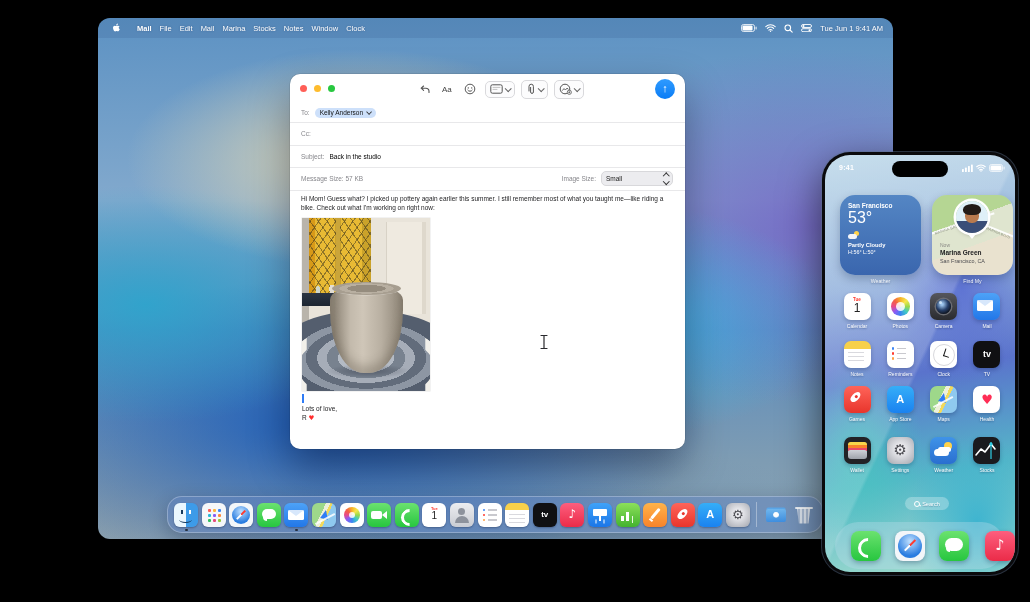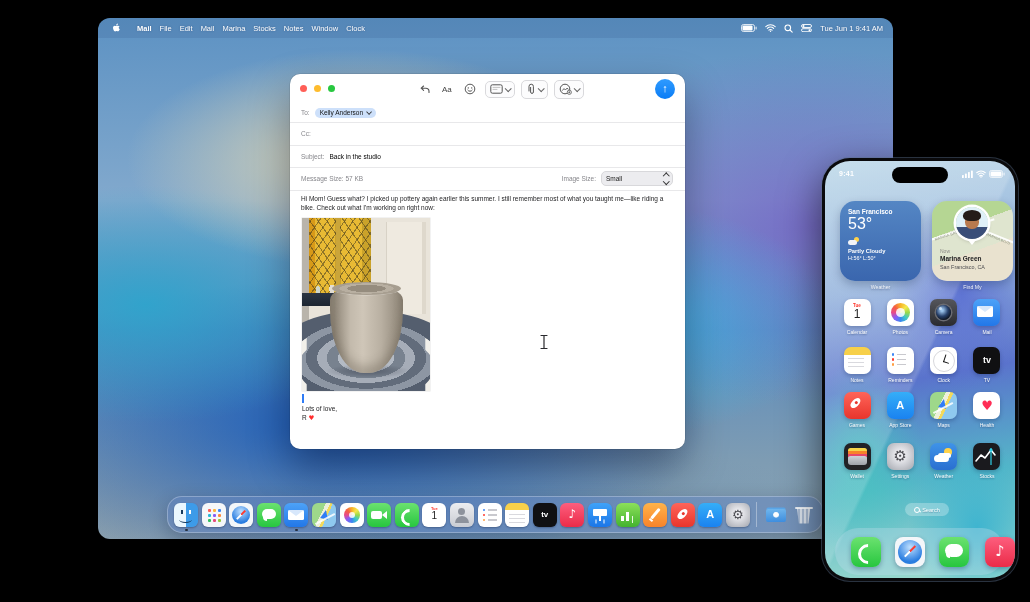--- a/index.html
+++ b/index.html
@@ -165,21 +165,21 @@
   .i-health{background:#fff;text-align:center}
   .i-health .glyph{font-size:13px;line-height:25px;color:#ff2d55;font-family:"DejaVu Sans",sans-serif}
   .i-wallet{background:#222226}
   .i-wallet::before{content:"";position:absolute;left:4px;top:5px;width:19px;height:12px;border-radius:2.5px;background:linear-gradient(180deg,#f7d54a 0 28%,#f8832a 28% 52%,#e8486a 52% 76%,#3fc8c8 76%)}
   .i-wallet::after{content:"";position:absolute;left:4px;top:13px;width:19px;height:9px;border-radius:2.5px 2.5px 3px 3px;background:linear-gradient(180deg,#cfd2d8,#9ea2aa)}
   .i-weatherapp{background:linear-gradient(180deg,#3f93e8,#2a6fd0)}
   .i-weatherapp::before{content:"";position:absolute;left:14px;top:5px;width:8px;height:8px;border-radius:50%;background:#ffd24a}
   .i-weatherapp::after{content:"";position:absolute;left:4px;top:12px;width:15px;height:7px;border-radius:7px;background:#fff;box-shadow:3px -3px 0 -1px #fff}
   .i-stocks{background:#1a1a1e}
   
-  #iphone{position:absolute;left:822px;top:158px;width:196px;height:423px;background:#0a0a0c;border-radius:28px;
+  #iphone{position:absolute;left:822px;top:152px;width:196px;height:423px;background:#0a0a0c;border-radius:28px;
     box-shadow:0 0 0 1px rgba(90,110,140,.45),0 14px 40px rgba(0,0,0,.6)}
   #pscreen{position:absolute;inset:3px;border-radius:25px;overflow:hidden;
     background:
       linear-gradient(115deg, rgba(255,255,255,.16) 49.5%, rgba(255,255,255,0) 50.5%),
       radial-gradient(60% 38% at 72% 32%, rgba(88,108,210,.85), rgba(88,108,210,0) 62%),
       radial-gradient(55% 38% at 18% 72%, rgba(70,200,190,.75), rgba(70,200,190,0) 62%),
       radial-gradient(60% 35% at 80% 88%, rgba(56,178,208,.9), rgba(56,178,208,0) 60%),
       linear-gradient(170deg,#bcd8e8 0%,#93b2dc 30%,#5a73cc 52%,#55b6c8 75%,#a5dfce 100%)}
   #pstatus{position:absolute;left:0;top:6px;width:100%;height:16px;color:#fff;font-size:7px;font-weight:bold}
   #ptime{position:absolute;left:14px;top:3px;letter-spacing:.3px}

